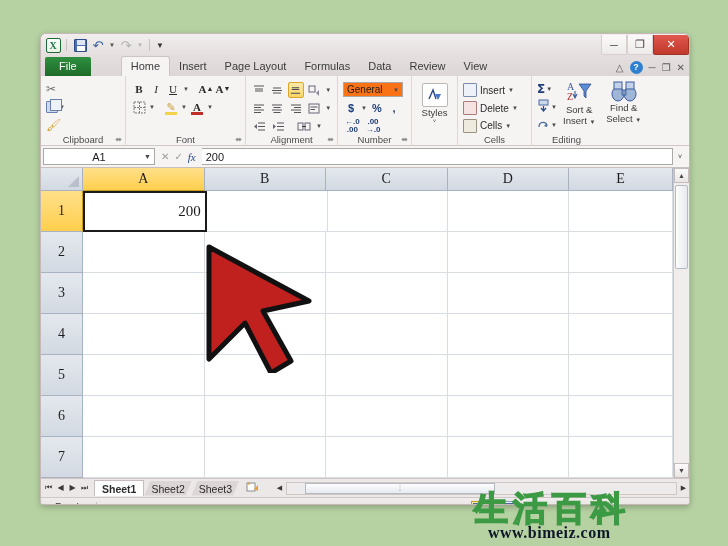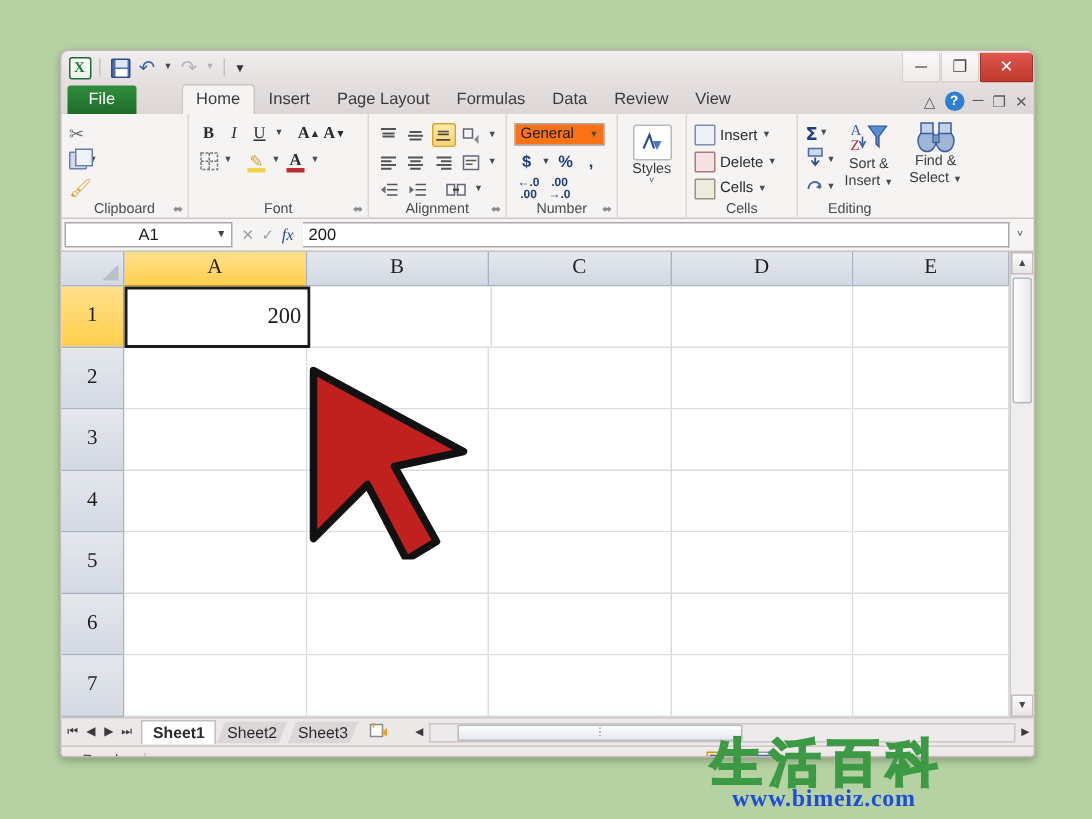--- a/index.html
+++ b/index.html
@@ -300,21 +300,21 @@
   .wm-cn{
     position:absolute; top:0; left:8px;
     font-size:34px; letter-spacing:5px; font-weight:bold;
     color:transparent;
     -webkit-text-stroke:1.6px #3d9a44;
     font-family:"DejaVu Sans", sans-serif;
     white-space:nowrap;
   }
   .wm-url{
     position:absolute; top:38px; left:22px;
-    font-size:16px; font-weight:bold; color:#1d4ed8;
+    font-size:16px; font-weight:bold; color:#0f172a;
     font-family:"Liberation Serif", serif; letter-spacing:.5px;
   }
 </style>
 </head>
 <body>
 
 <div id="excel-window">
 
   <div class="titlebar">
     <div class="qat">

